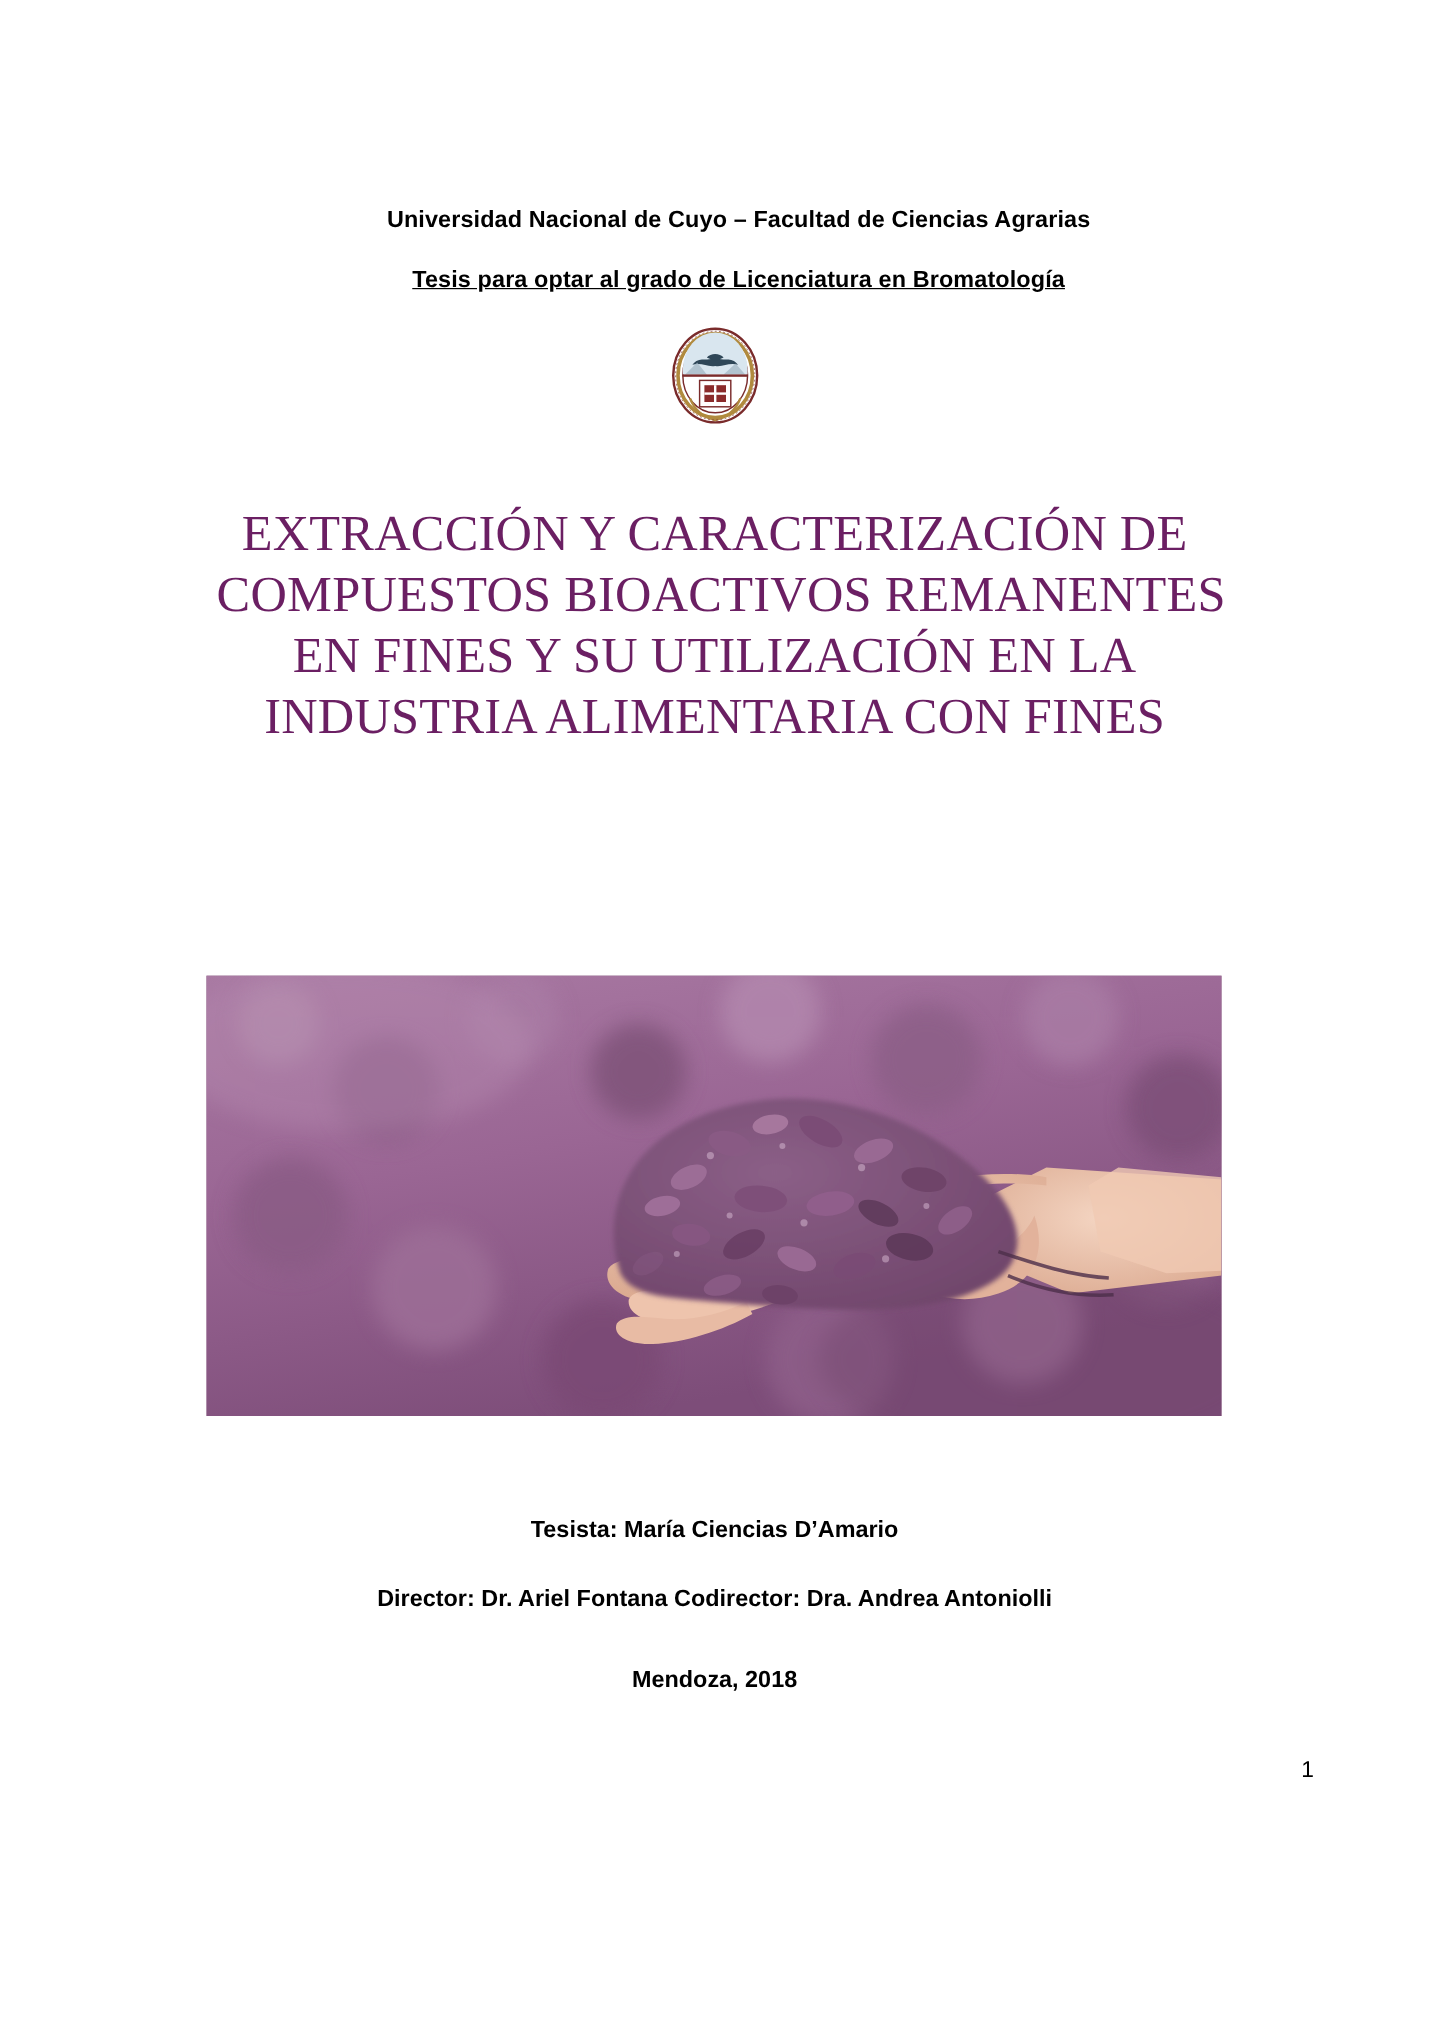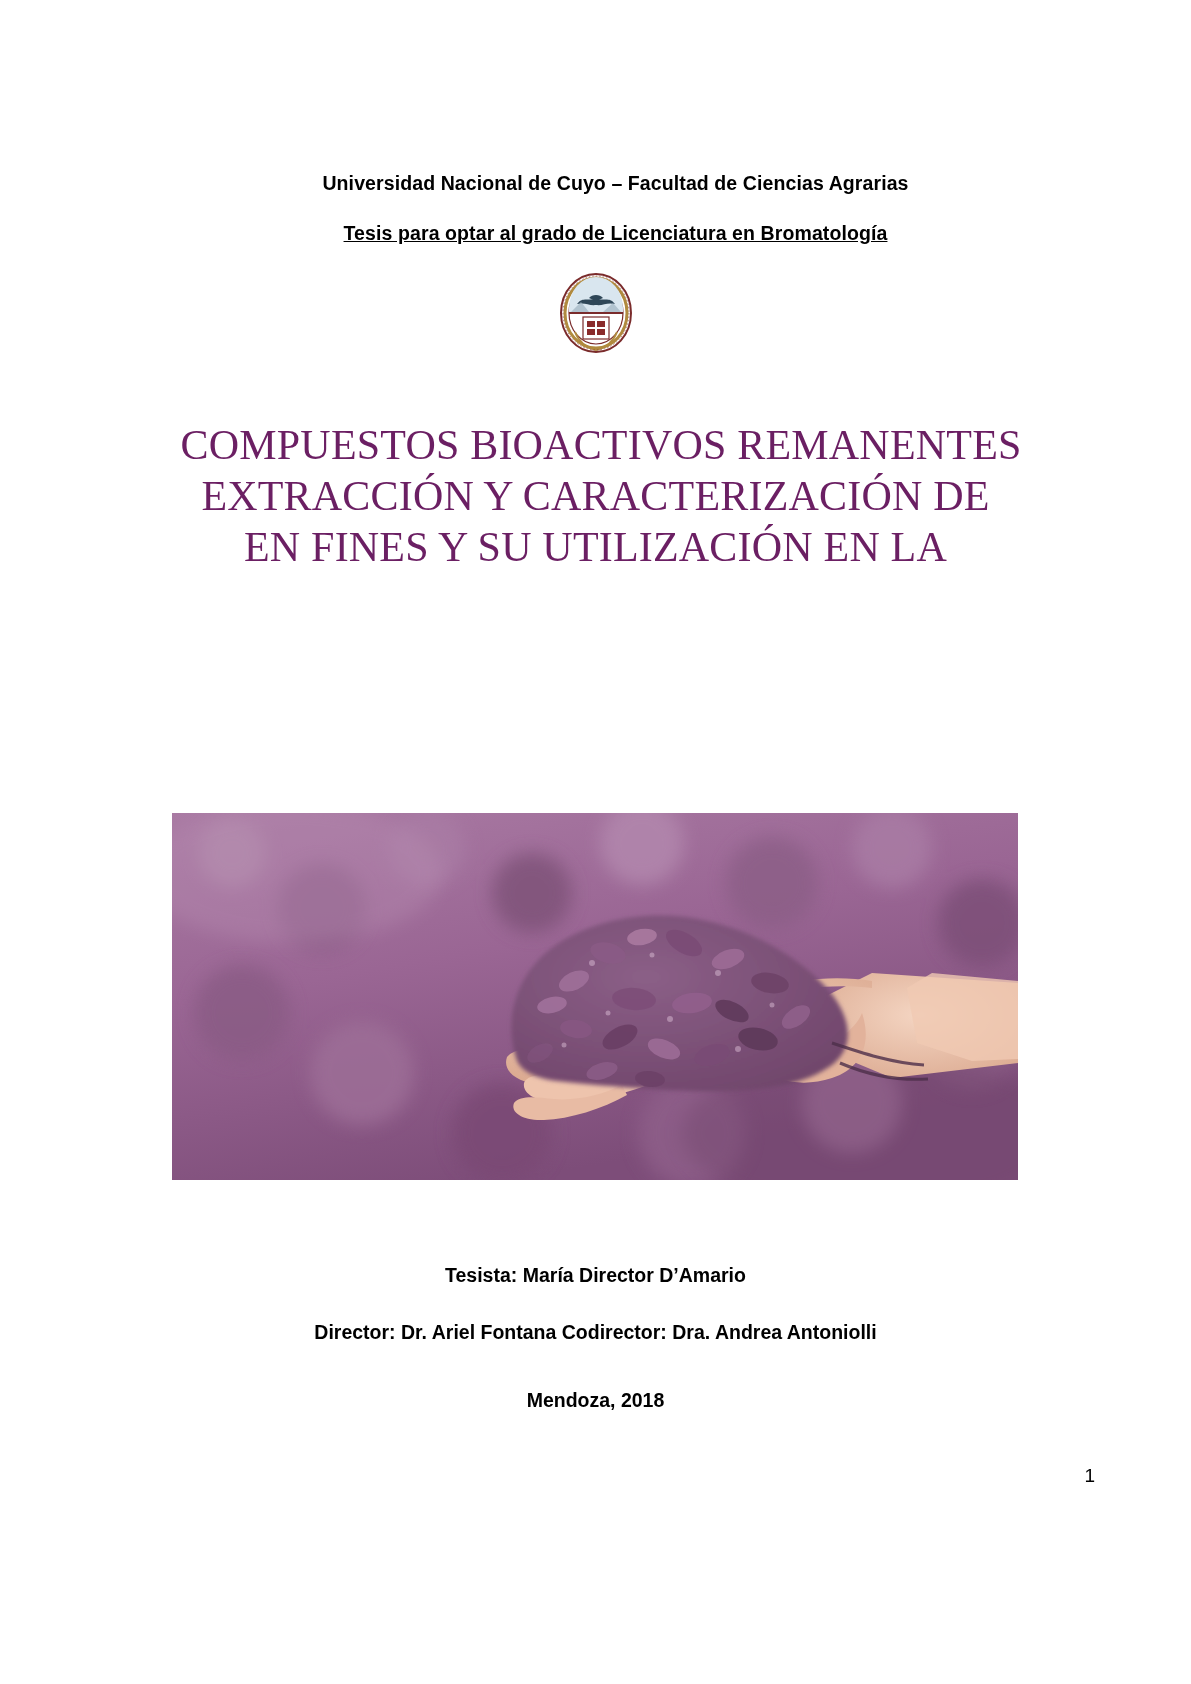--- a/index.html
+++ b/index.html
@@ -149,23 +149,24 @@
         <rect x="28" y="55" width="18" height="2" fill="#ffffff"></rect>
 
         <path d="M16 60 C20 70 28 76 37 78 C46 76 54 70 58 60" fill="none" stroke="#b08a3e" stroke-width="2"></path>
 
         <ellipse cx="37" cy="41" rx="33" ry="37" fill="none" stroke="#7a2b2b" stroke-width="0.6" stroke-dasharray="1.5 2"></ellipse>
       </svg>
     </span>
   </div>
 
   <div class="title-block">
+    <div class="title-line">EXTRACCIÓN Y CARACTERIZACIÓN DE</div>
     <div class="title-line">COMPUESTOS BIOACTIVOS REMANENTES</div>
-    <div class="title-line">EXTRACCIÓN Y CARACTERIZACIÓN DE</div>
     <div class="title-line">EN FINES Y SU UTILIZACIÓN EN LA</div>
+    <div class="title-line">INDUSTRIA ALIMENTARIA CON FINES</div>
   </div>
 
   <div class="photo">
     <svg width="846" height="367" viewBox="0 0 846 367" xmlns="http://www.w3.org/2000/svg">
       <defs>
         <linearGradient id="bgGrad" x1="0" y1="0" x2="0.4" y2="1">
           <stop offset="0%" stop-color="#a97aa3"></stop>
           <stop offset="45%" stop-color="#9a6694"></stop>
           <stop offset="100%" stop-color="#7d4d79"></stop>
         </linearGradient>
@@ -258,20 +259,20 @@
       </g>
 
       <g stroke="#4d2f4a" stroke-width="3" fill="none" opacity="0.8">
         <path d="M660 230 C690 240 720 250 752 252"></path>
         <path d="M668 250 C696 262 724 268 756 266"></path>
       </g>
     </svg>
   </div>
 
   <div class="footer-block">
-    <div class="footer-line l1">Tesista: María Director D’Amario</div>
+    <div class="footer-line l1">Tesista: María Ciencias D’Amario</div>
     <div class="footer-line l2">Director: Dr. Ariel Fontana Codirector: Dra. Andrea Antoniolli</div>
     <div class="footer-line l3">Mendoza, 2018</div>
   </div>
 
   <div class="page-number">1</div>
 
 </div>
 
 </body></html>

